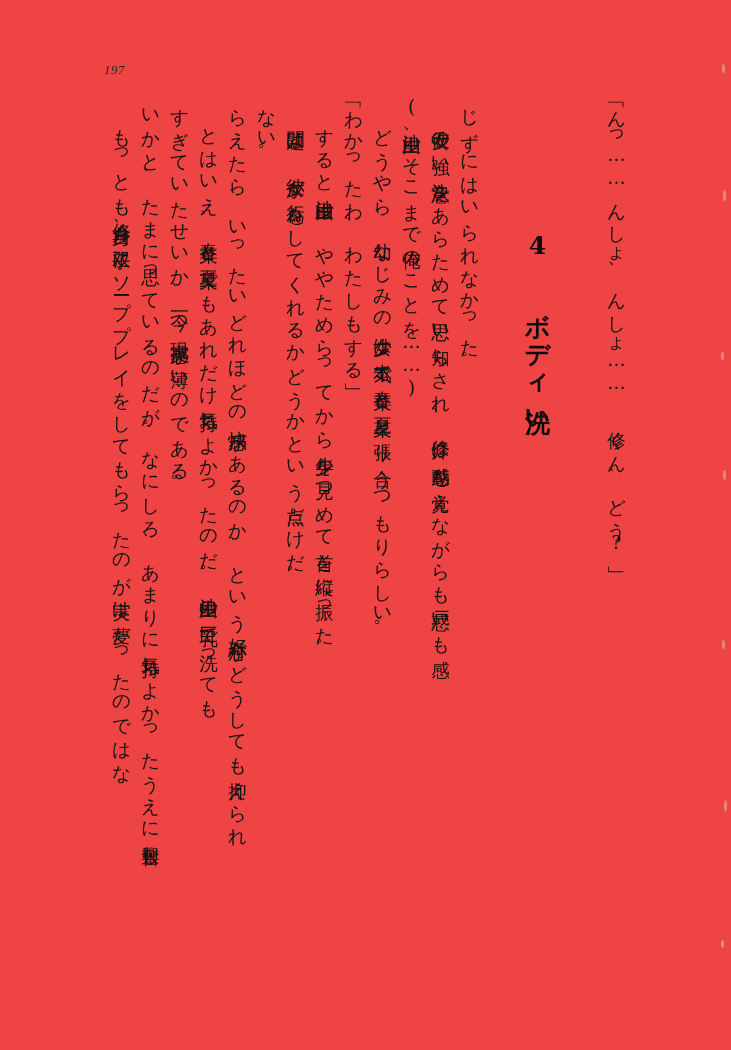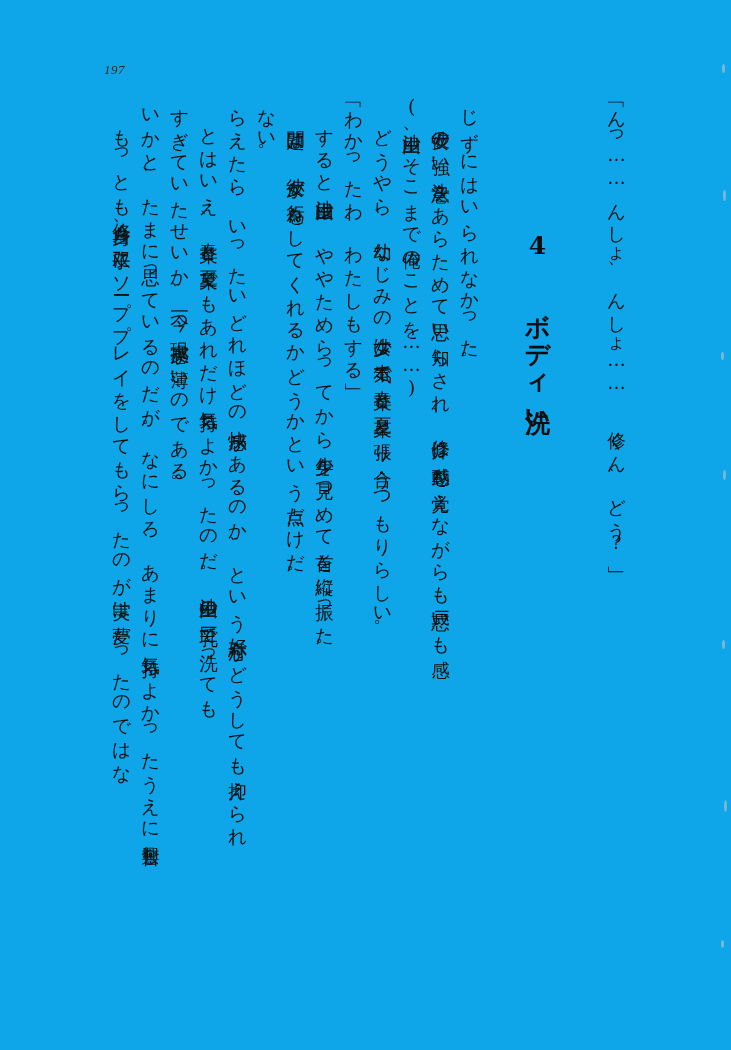--- a/index.html
+++ b/index.html
@@ -4,21 +4,21 @@
 <style>
   html, body {
     margin: 0;
     padding: 0;
     background: #ffffff;
   }
   .page {
     position: relative;
     width: 731px;
     height: 1050px;
-    background: #0ea5e9;
+    background: #ef4444;
     overflow: hidden;
     font-family: "DejaVu Serif", serif;
   }
   
   .page-number {
     position: absolute;
     left: 104px;
     top: 62px;
     font-family: "Liberation Serif", serif;
     font-style: italic;

